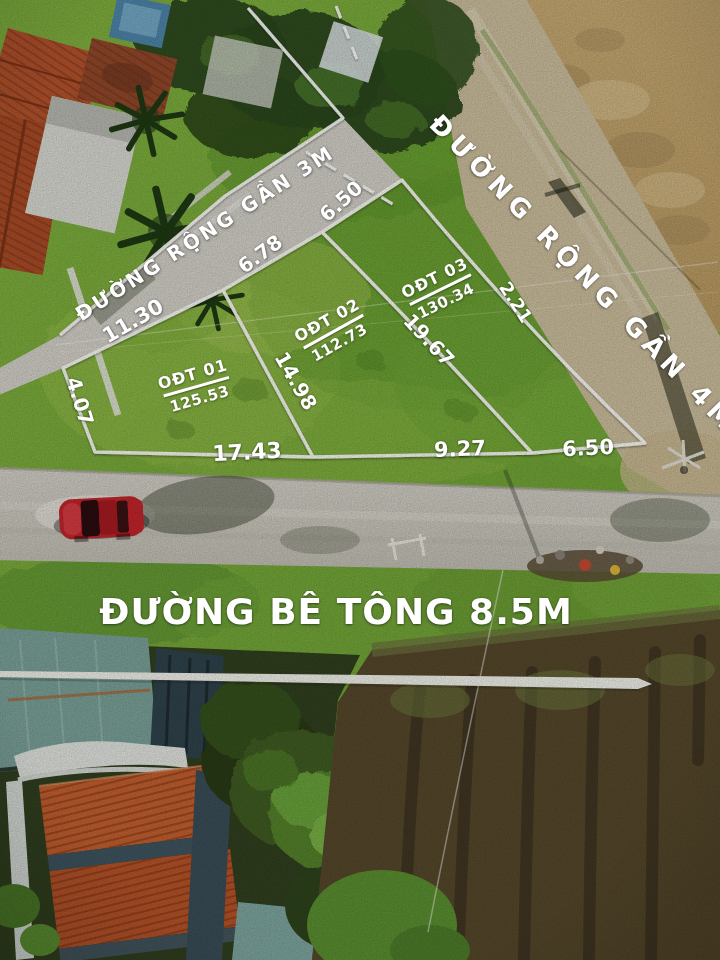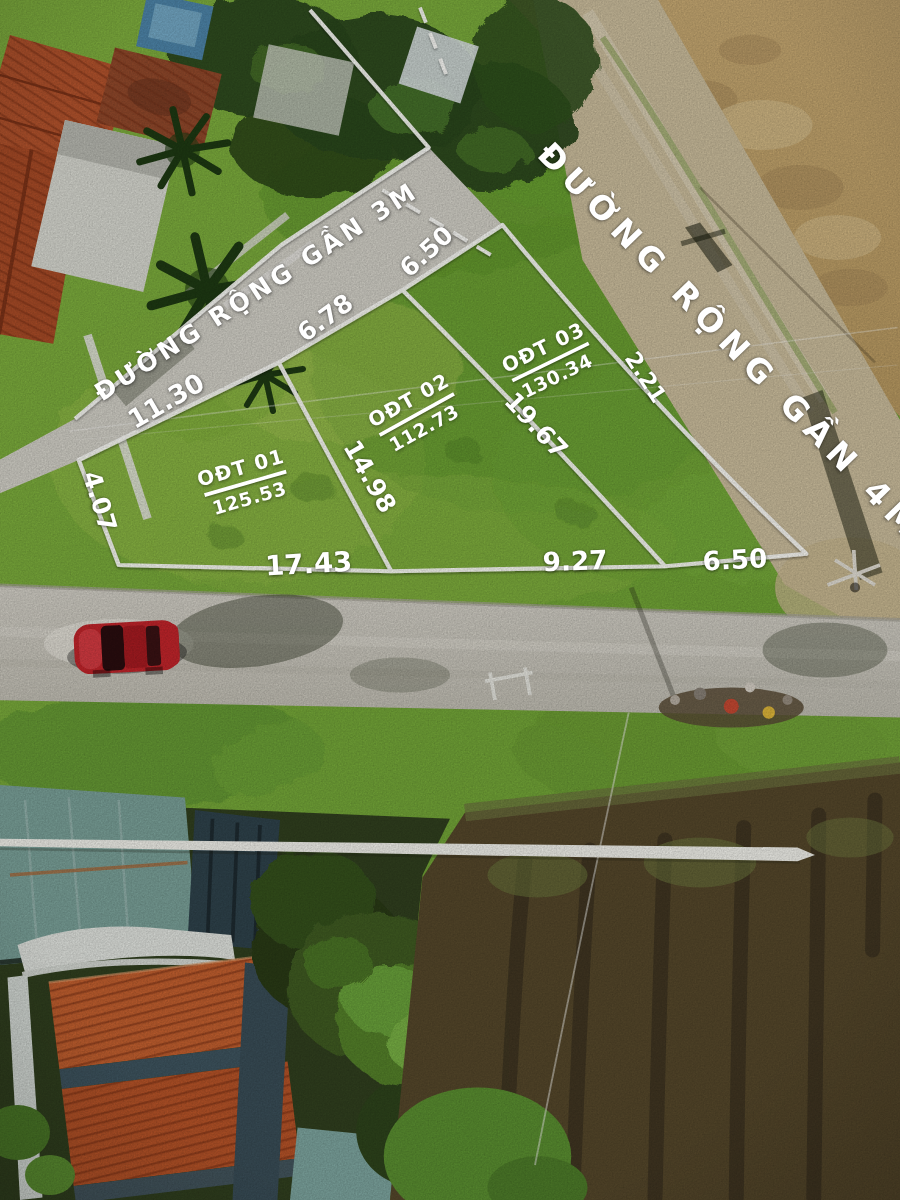--- a/index.html
+++ b/index.html
@@ -279,20 +279,21 @@
     <path d="M306,152 L396,206" stroke-dasharray="13 9" stroke-width="3"></path>
   </g>
 
   <rect width="720" height="960" filter="url(#grain)" opacity=".5"></rect>
   <rect width="720" height="960" fill="url(#vig)"></rect>
 </svg>
 
 <div class="labels">
   <div class="lbl road-lbl" style="left:205px;top:233px;font-size:20px;--r:-33deg;">ĐƯỜNG RỘNG GẦN 3M</div>
   <div class="lbl road-lbl" style="left:584px;top:274px;font-size:26px;letter-spacing:6px;--r:46deg;">ĐƯỜNG RỘNG GẦN 4M</div>
+  <div class="lbl" style="left:336px;top:611px;font-size:36px;letter-spacing:1px;--r:0deg;">ĐƯỜNG BÊ TÔNG 8.5M</div>
 
   <div class="lbl" style="left:80px;top:401px;font-size:20px;--r:73deg;">4.07</div>
   <div class="lbl" style="left:133px;top:321px;font-size:21px;--r:-30deg;">11.30</div>
   <div class="lbl" style="left:260px;top:254px;font-size:20px;--r:-36deg;">6.78</div>
   <div class="lbl" style="left:341px;top:201px;font-size:20px;--r:-42deg;">6.50</div>
   <div class="lbl" style="left:516px;top:302px;font-size:18px;--r:57deg;">2.21</div>
   <div class="lbl" style="left:296px;top:381px;font-size:20px;--r:60deg;">14.98</div>
   <div class="lbl" style="left:429px;top:340px;font-size:20px;--r:47deg;">19.67</div>
   <div class="lbl" style="left:247px;top:452px;font-size:22px;--r:-3deg;">17.43</div>
   <div class="lbl" style="left:460px;top:449px;font-size:21px;--r:-2deg;">9.27</div>

